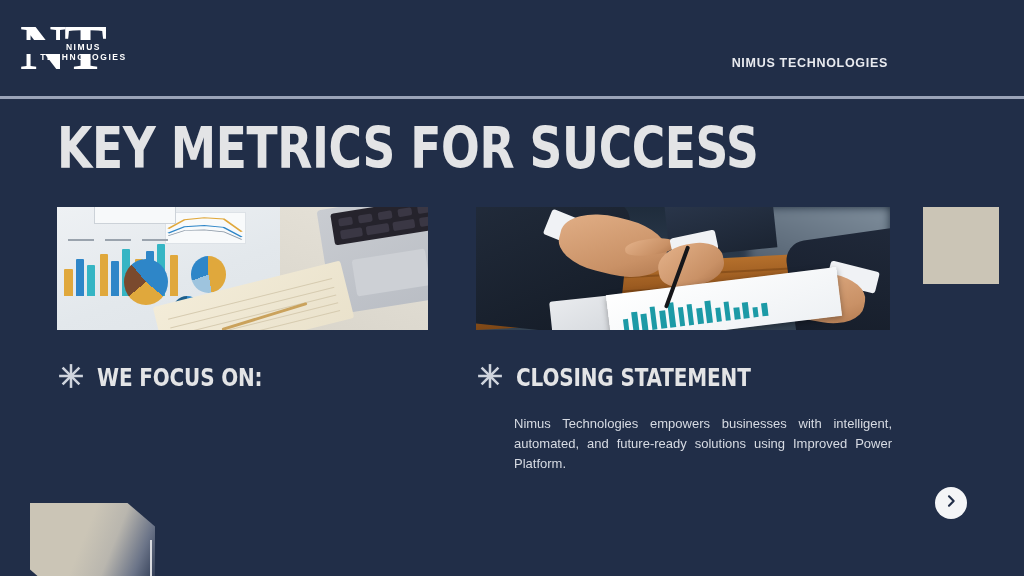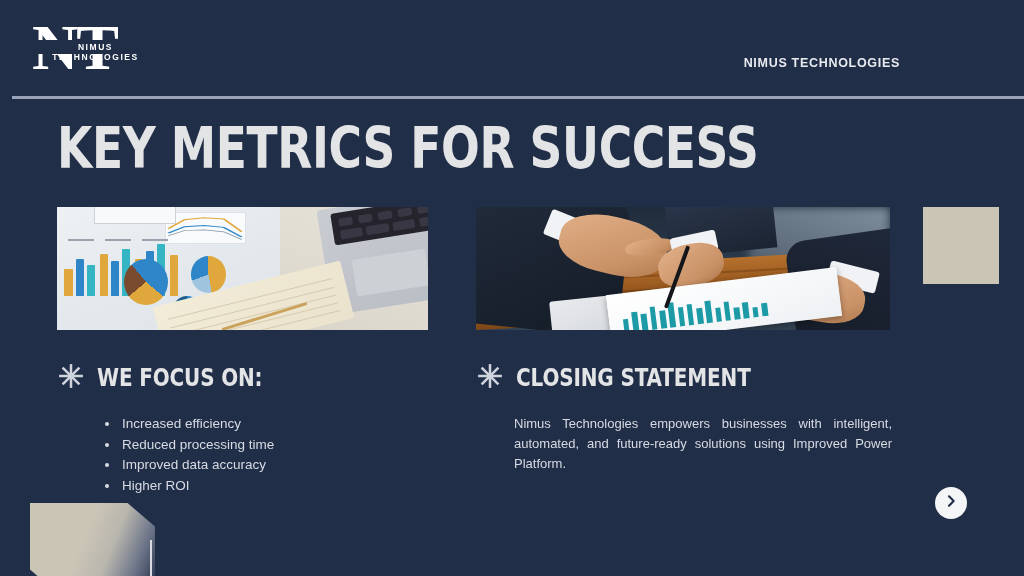--- a/index.html
+++ b/index.html
@@ -8,21 +8,21 @@
     background:#212e48;
     font-family:"Liberation Sans", sans-serif;
   }
   #slide {
     position:relative; width:1024px; height:576px;
     background:#212e48; overflow:hidden;
   }
 
   
   #header {
-    position:absolute; left:12px; top:0; width:912px; height:97px;
+    position:absolute; left:0; top:0; width:912px; height:97px;
   }
   #logo {
     position:absolute; left:20px; top:12px;
     width:125px; height:72px;
   }
   #logo-letters {
     position:absolute; left:0; top:0; width:125px; height:72px;
     font-family:"Liberation Serif", serif;
     font-weight:700; font-size:64px; line-height:72px;
     letter-spacing:-2px; color:#ffffff; text-align:left;
@@ -321,26 +321,20 @@
           <g stroke="#cfd4dd" stroke-width="3.6" stroke-linecap="butt">
             <line x1="20" y1="3" x2="20" y2="37"></line>
             <line x1="3" y1="20" x2="37" y2="20"></line>
             <line x1="8" y1="8" x2="32" y2="32"></line>
             <line x1="32" y1="8" x2="8" y2="32"></line>
           </g>
         </svg>
       </span>
       <span class="section-title">WE FOCUS ON:</span>
     </div>
-    <ul id="focus-list">
-      <li>Increased efficiency</li>
-      <li>Reduced processing time</li>
-      <li>Improved data accuracy</li>
-      <li>Higher ROI</li>
-    </ul>
   </div>
 
   <div class="section" id="section-right">
     <div class="section-head">
       <span class="burst">
         <svg viewBox="0 0 40 40" width="28" height="28">
           <g stroke="#cfd4dd" stroke-width="3.6" stroke-linecap="butt">
             <line x1="20" y1="3" x2="20" y2="37"></line>
             <line x1="3" y1="20" x2="37" y2="20"></line>
             <line x1="8" y1="8" x2="32" y2="32"></line>

